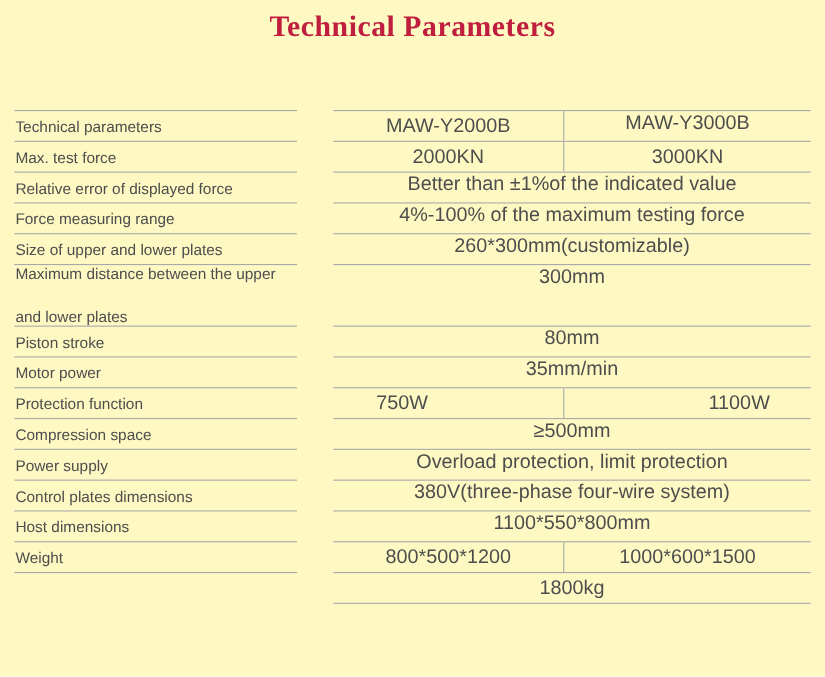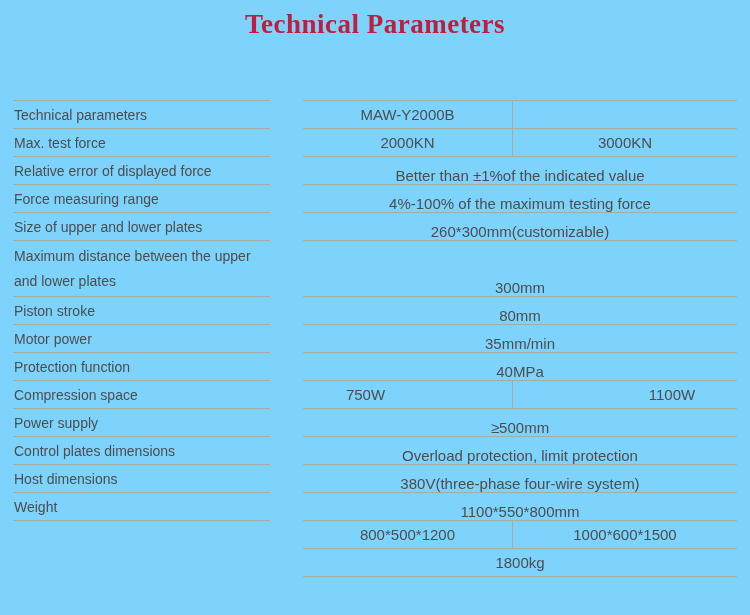--- a/index.html
+++ b/index.html
@@ -4,21 +4,21 @@
 <style>
   html, body {
     margin: 0;
     padding: 0;
     background: #ffffff;
   }
   .page {
     position: relative;
     width: 750px;
     height: 615px;
-    background: #7dd3fc;
+    background: #fef9c3;
     font-family: "Liberation Sans", sans-serif;
     color: var(--text-color, #4d4d4d);
     overflow: hidden;
   }
   .title {
     position: absolute;
     top: 9px;
     left: 0;
     width: 100%;
     margin: 0;
@@ -43,41 +43,41 @@
     height: 28px;
     border-bottom: 1px solid var(--line-color, #a9a9a9);
     display: flex;
     align-items: center;
     font-size: 14px;
     line-height: 18px;
     padding-left: 1px;
   }
   .lrow.tall {
     height: 56px;
-    line-height: 25px;
+    line-height: 39px;
   }
 
   
   .spec-values {
     position: absolute;
     left: 303px;
     top: 100px;
     width: 434px;
     border-top: 1px solid var(--line-color, #a9a9a9);
   }
   .vrow {
     box-sizing: border-box;
     height: 28px;
     border-bottom: 1px solid var(--line-color, #a9a9a9);
     display: flex;
-    font-size: 15px;
+    font-size: 18px;
   }
   .vrow.tall { height: 56px; }
   .vrow.merged {
-    align-items: flex-end;
+    align-items: flex-start;
     justify-content: center;
     text-align: center;
   }
   .vrow.split .cell {
     box-sizing: border-box;
     display: flex;
     align-items: center;
     justify-content: center;
   }
   .vrow.split .cell.c0 {
@@ -139,20 +139,21 @@
         <span>Host dimensions</span>
       </div>
     <div class="lrow">
         <span>Weight</span>
       </div>
   </div>
 
   <div class="spec-values">
     <div class="vrow split">
       <span class="cell c0">MAW-Y2000B</span>
+      <span class="cell c1 nudge-up">MAW-Y3000B</span>
     </div>
     <div class="vrow split">
       <span class="cell c0">2000KN</span>
       <span class="cell c1">3000KN</span>
     </div>
     <div class="vrow merged">
         <span>Better than ±1%of the indicated value</span>
       </div>
     <div class="vrow merged">
         <span>4%-100% of the maximum testing force</span>
@@ -161,23 +162,20 @@
         <span>260*300mm(customizable)</span>
       </div>
     <div class="vrow merged tall">
         <span>300mm</span>
       </div>
     <div class="vrow merged">
         <span>80mm</span>
       </div>
     <div class="vrow merged">
         <span>35mm/min</span>
-      </div>
-    <div class="vrow merged">
-        <span>40MPa</span>
       </div>
     <div class="vrow split">
       <span class="cell c0">
           <span class="shift-l">750W</span>
         </span>
       <span class="cell c1">
           <span class="shift-r">1100W</span>
         </span>
     </div>
     <div class="vrow merged">

